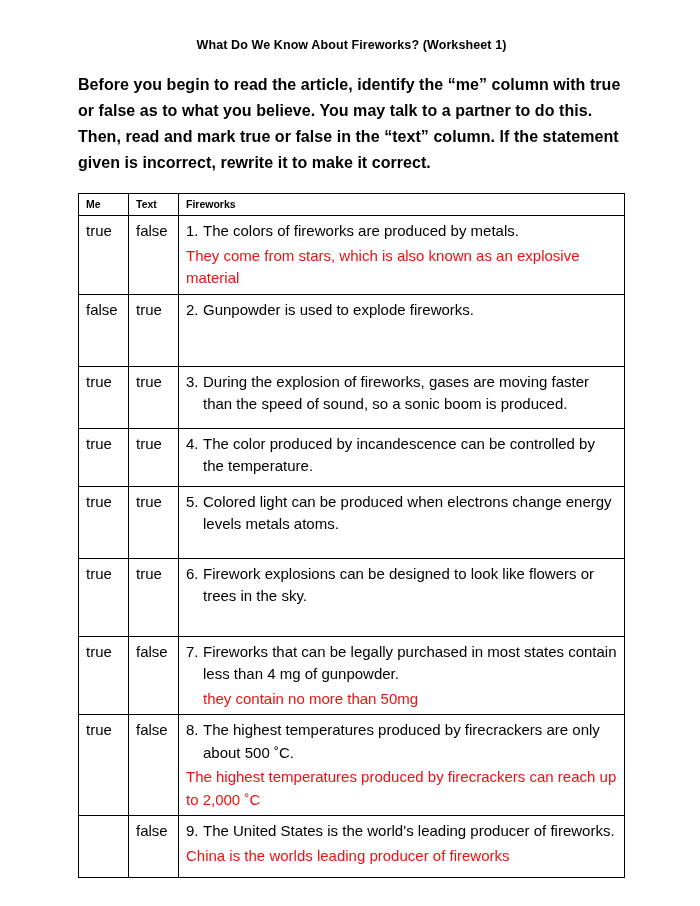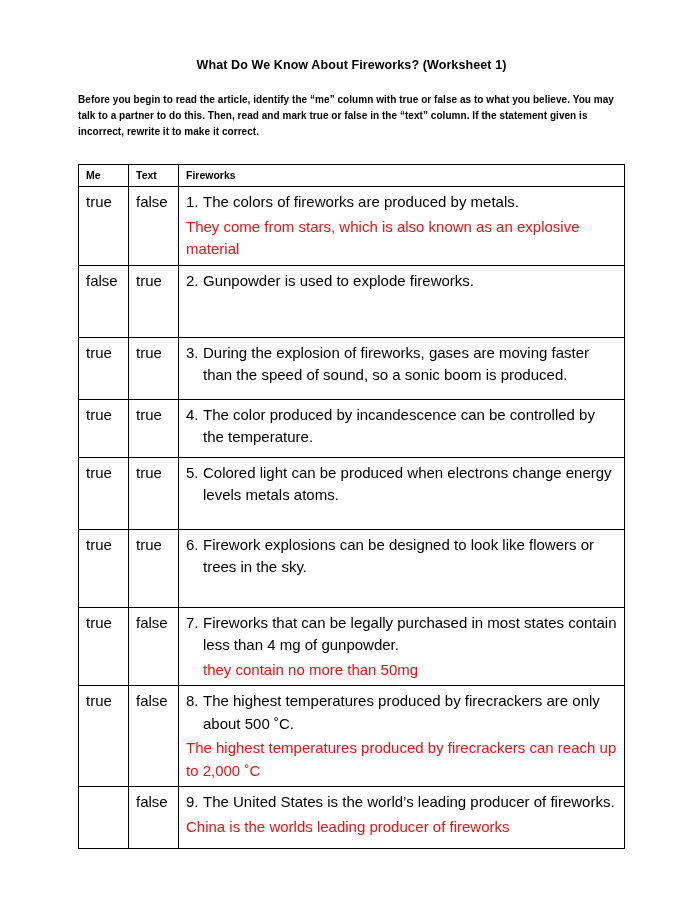--- a/index.html
+++ b/index.html
@@ -40,36 +40,36 @@
   }
   .name-rule { width: 280px; margin-left: 6px; }
   .period-rule { width: 90px; margin-left: 6px; }
   .hdr-spacer { flex: 1; }
 
   
   .title {
     text-align: center;
     font-size: 12.5px;
     font-weight: bold;
-    margin-top: 34px;
+    margin-top: 14px;
     letter-spacing: 0.1px;
   }
 
   
   .intro {
     margin-top: 20px;
-    font-size: 10px;
+    font-size: 16px;
     font-weight: bold;
     line-height: 1.62;
     letter-spacing: 0.05px;
   }
 
   
   table.ws {
-    margin-top: 23px;
+    margin-top: 17px;
     border-collapse: collapse;
     width: 546px;
     table-layout: fixed;
   }
   table.ws th, table.ws td {
     border: 1px solid #000;
     vertical-align: top;
     padding: 4px 6px 4px 7px;
     font-size: 15px;
     line-height: 1.5;

